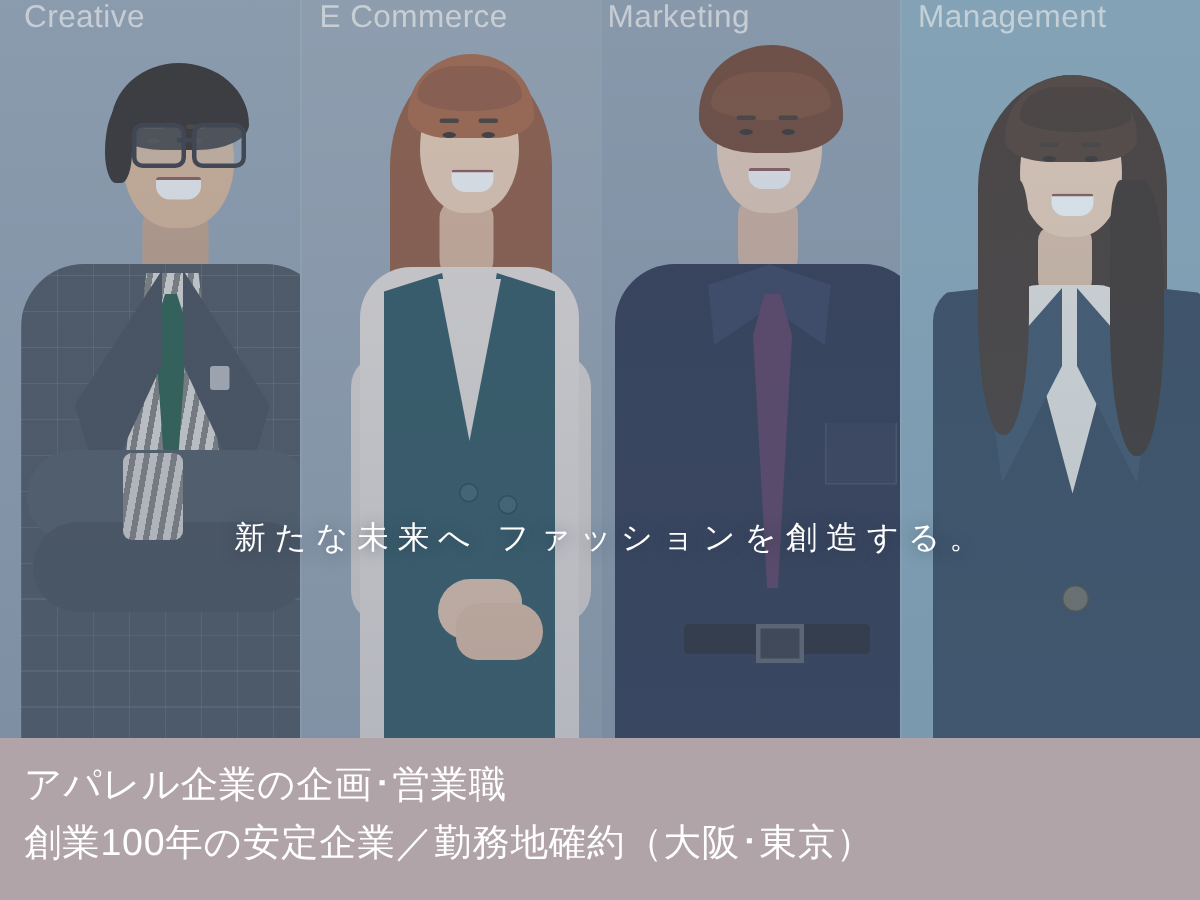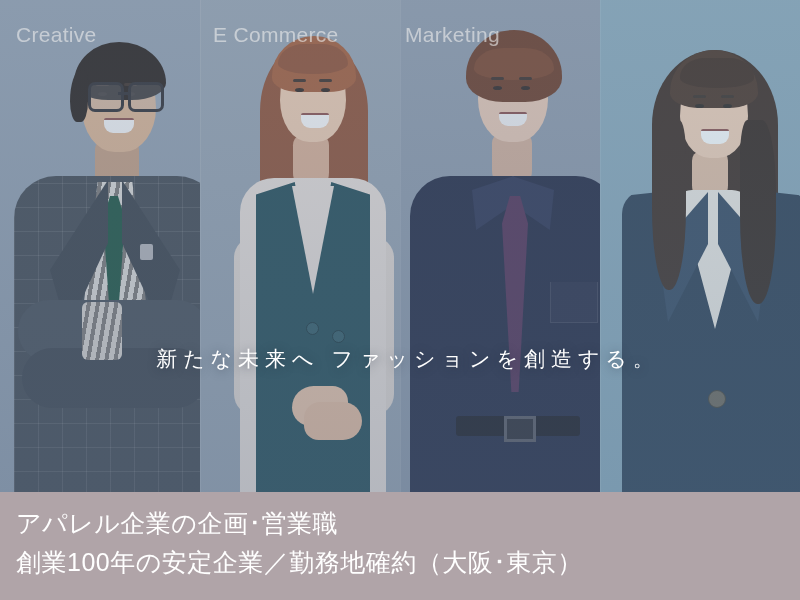--- a/index.html
+++ b/index.html
@@ -326,21 +326,21 @@
 
   
   .labels {
     position: absolute;
     left: 0; top: 0;
     width: 800px; height: 56px;
     z-index: 20;
   }
   .cat-label {
     position: absolute;
-    top: 23px;
+    top: 0;
     font-size: 21px;
     font-weight: 400;
     letter-spacing: 0.3px;
     color: rgba(236,236,236,0.62);
     white-space: nowrap;
   }
   .cat-label.c0 { left: 16px;  }
   .cat-label.c1 { left: 213px; }
   .cat-label.c2 { left: 405px; }
   .cat-label.c3 { left: 612px; }
@@ -499,20 +499,21 @@
       </div>
       <div class="wash"></div>
     </div>
 
   </div>
 
   <div class="labels">
     <span class="cat-label c0">Creative</span>
     <span class="cat-label c1">E Commerce</span>
     <span class="cat-label c2">Marketing</span>
+    <span class="cat-label c3">Management</span>
   </div>
 
   <div class="headline-block">
     <p class="subheadline">新たな未来へ ファッションを創造する。</p>
   </div>
 
   <div class="caption-bar">
     <div class="caption-line">アパレル企業の企画･営業職</div>
     <div class="caption-line">創業100年の安定企業／勤務地確約（大阪･東京）</div>
   </div>

